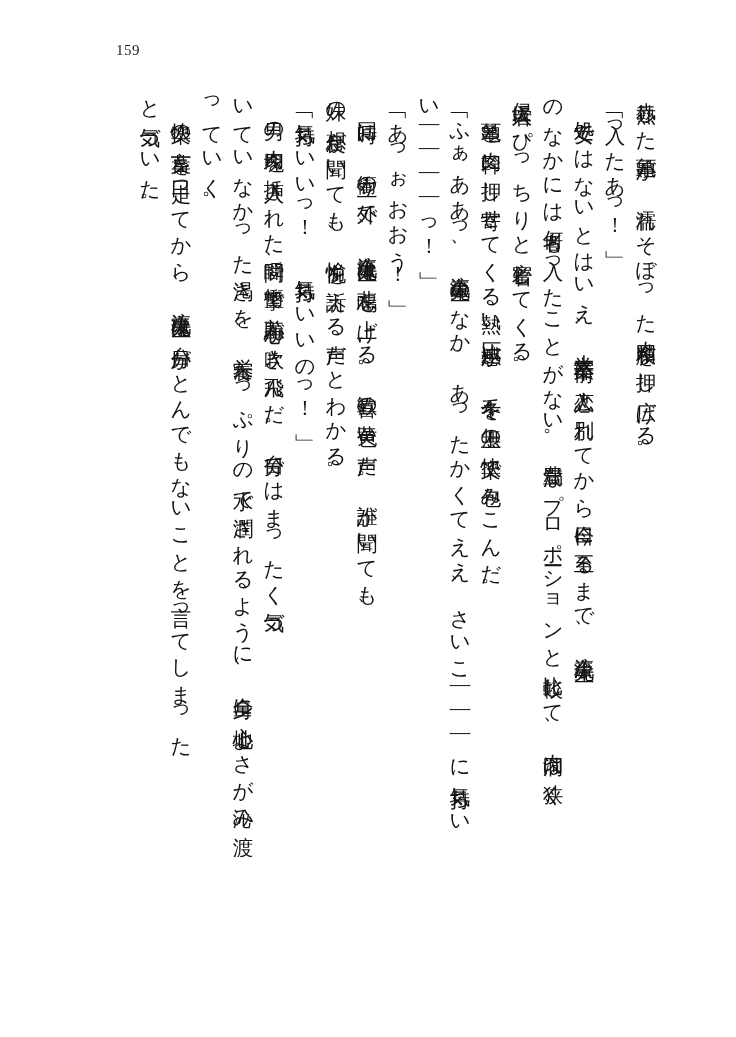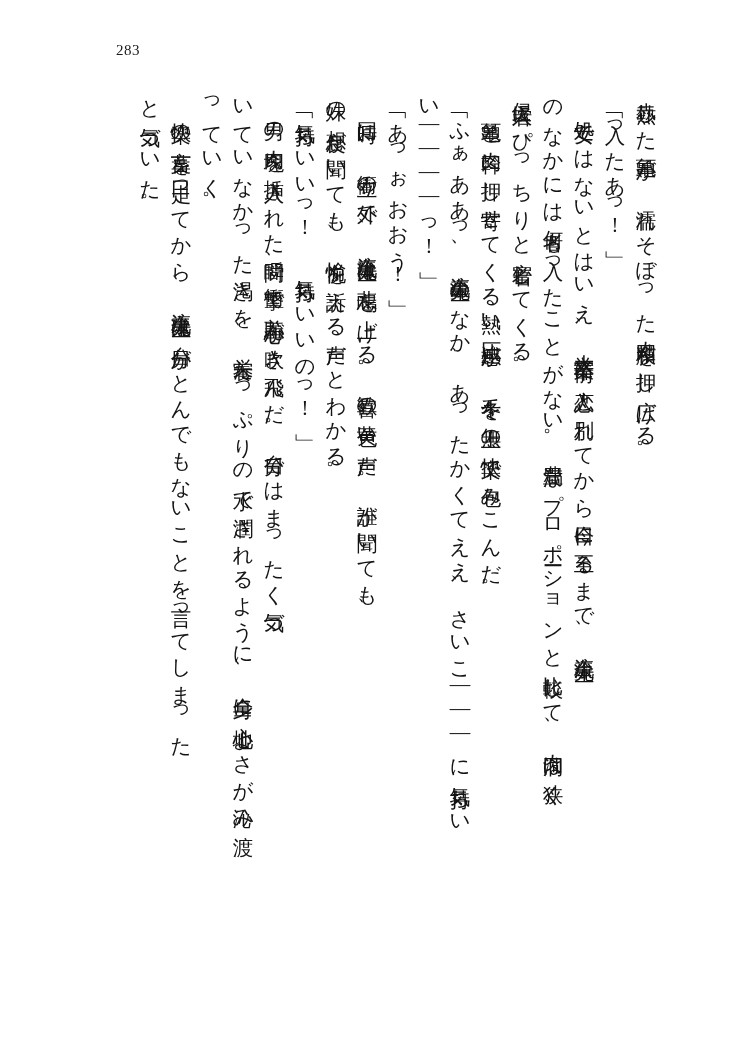--- a/index.html
+++ b/index.html
@@ -63,21 +63,21 @@
   
   .col.indent {
     padding-top: 20px;
   }
 </style>
 </head>
 <body>
 
 <div id="page">
 
-  <div id="page-number">283</div>
+  <div id="page-number">159</div>
 
   <div id="text-block">
     <div class="col">赤熱した亀頭が、濡れそぼった肉粘膜を押し広げる。</div>
     <div class="col indent">「入ったあっ!」</div>
     <div class="col indent">処女ではないとはいえ、大学卒業前に恋人と別れてから今日に至るまで、流奈先生</div>
     <div class="col">のなかには何者も入ったことがない。豊満なプロポーションと比較して、肉洞は狭く、</div>
     <div class="col">侵入者にぴっちりと密着してくる。</div>
     <div class="col indent">亀頭と肉幹に押し寄せてくる熱い圧迫感が、千冬を無上の快楽で包みこんだ。</div>
     <div class="col indent">「ふぁああっ、流奈先生のなか、あったかくてええ、さいこ———に気持ちい</div>
     <div class="col">い————っ!」</div>

